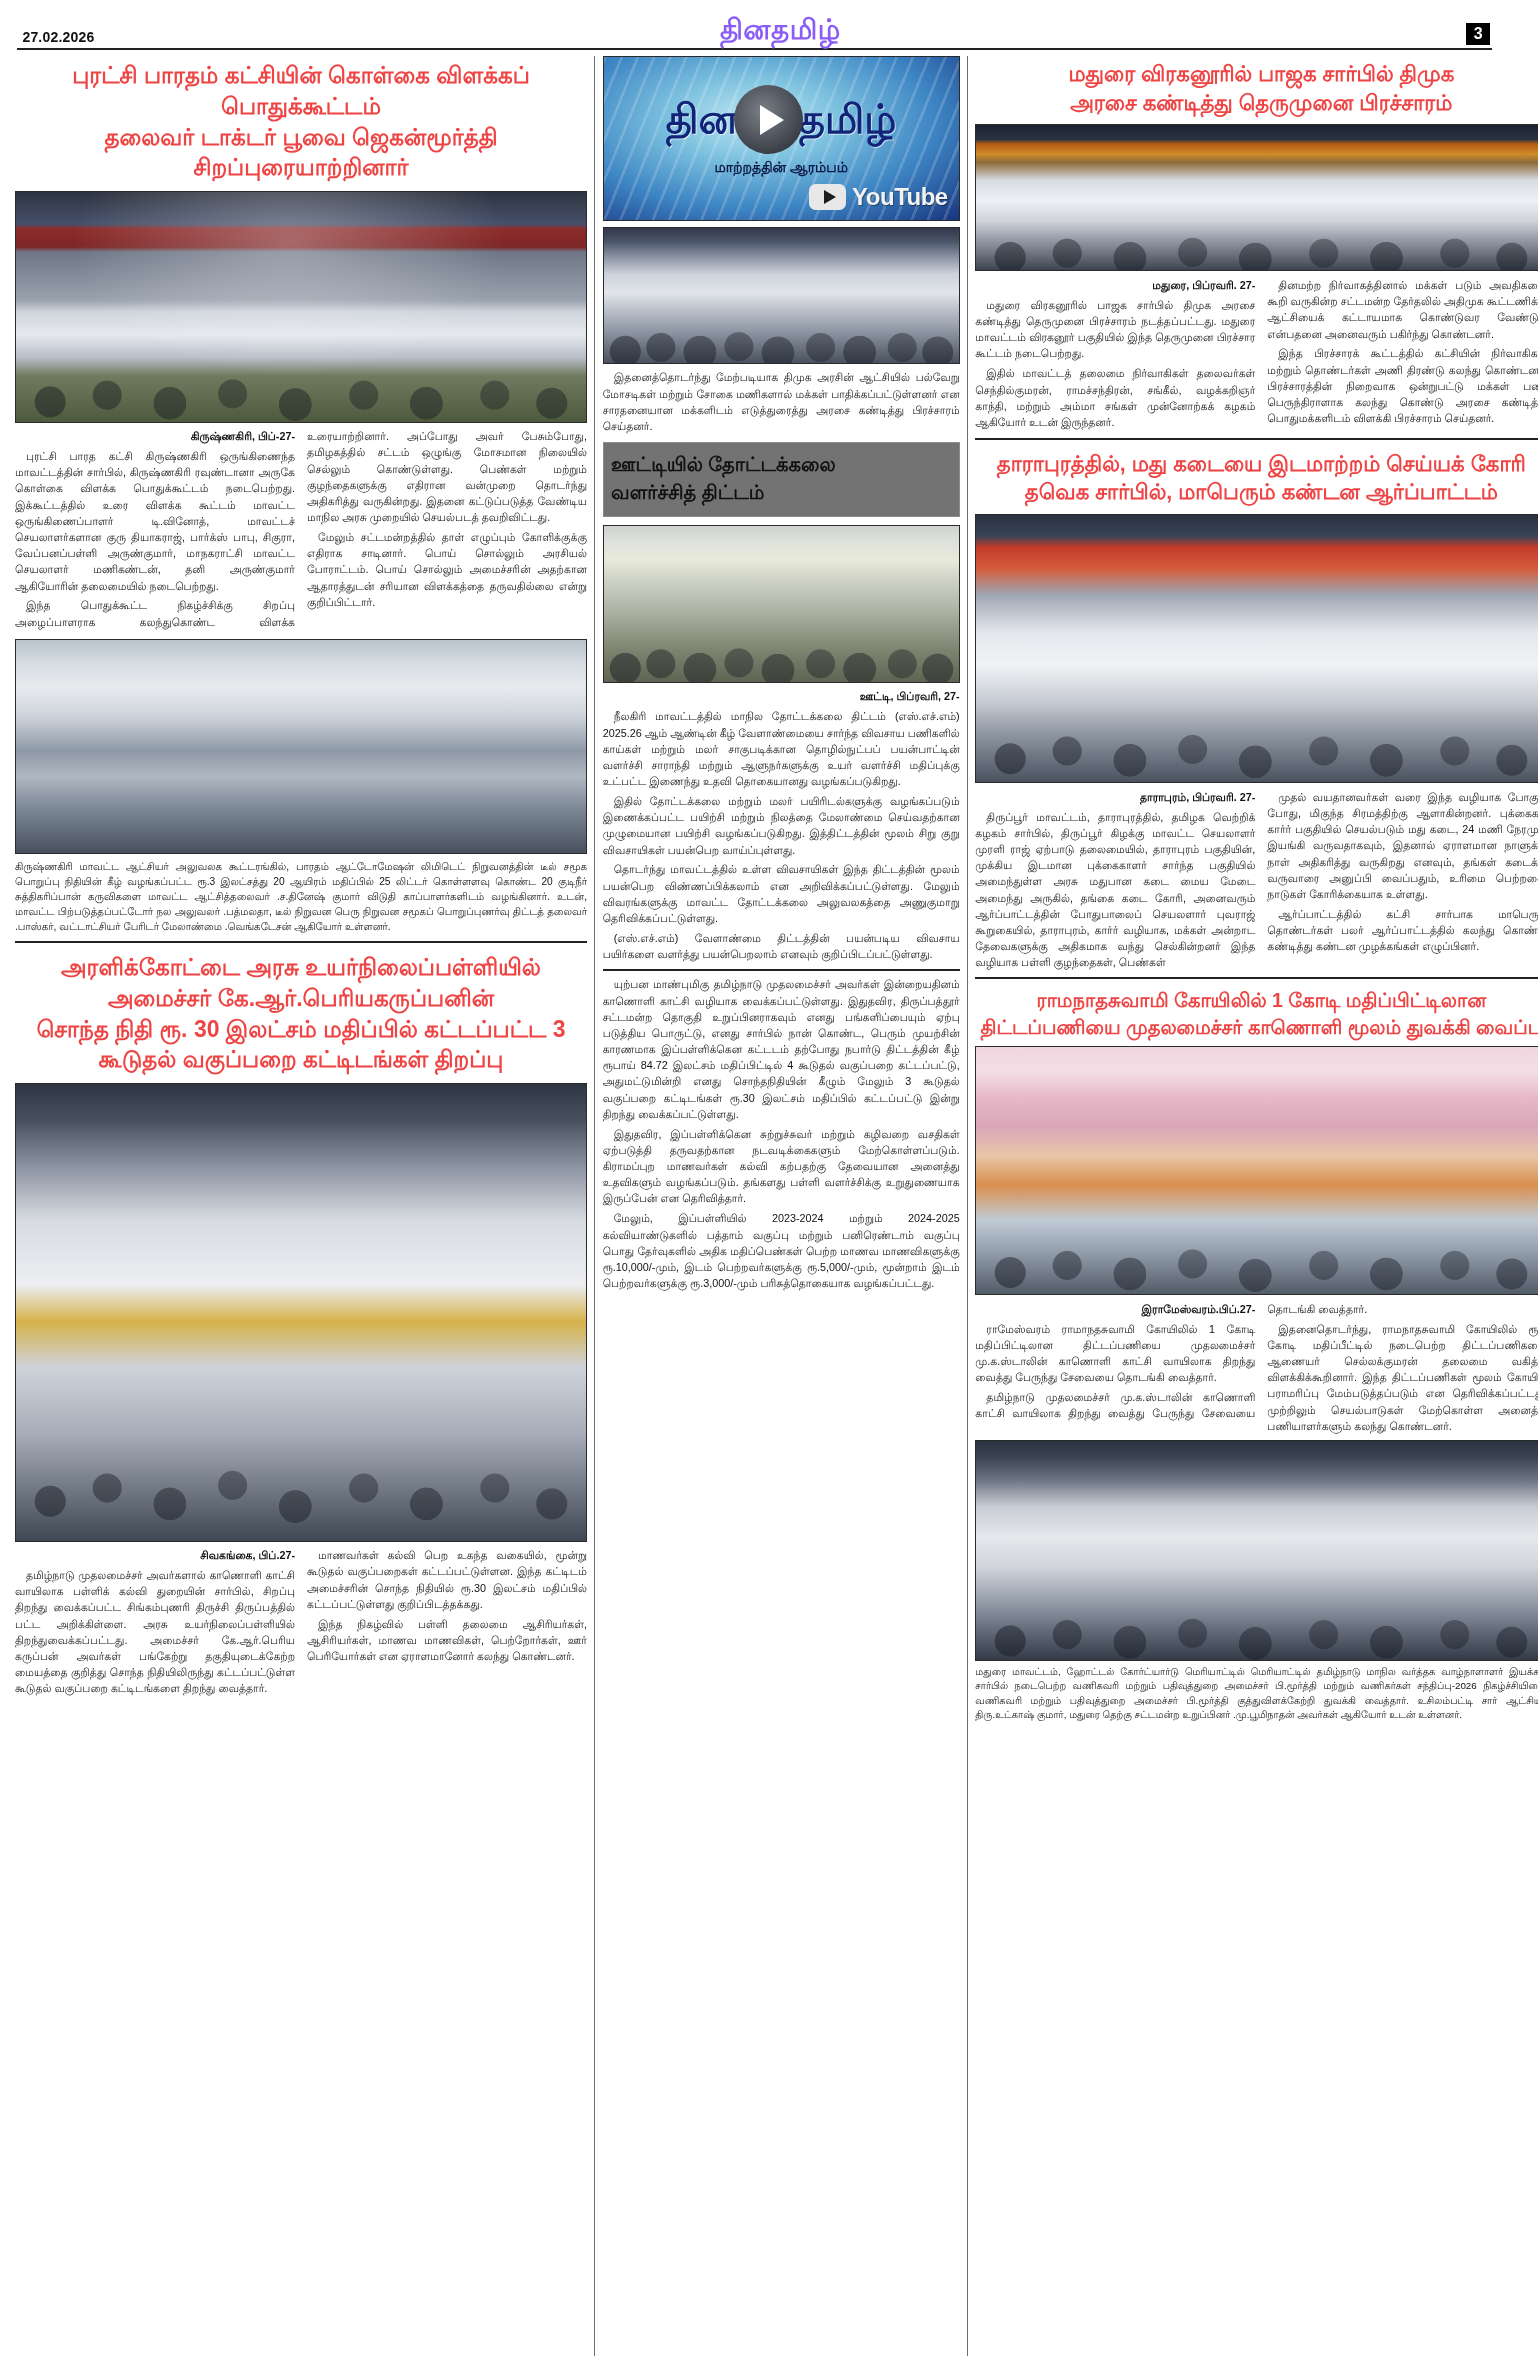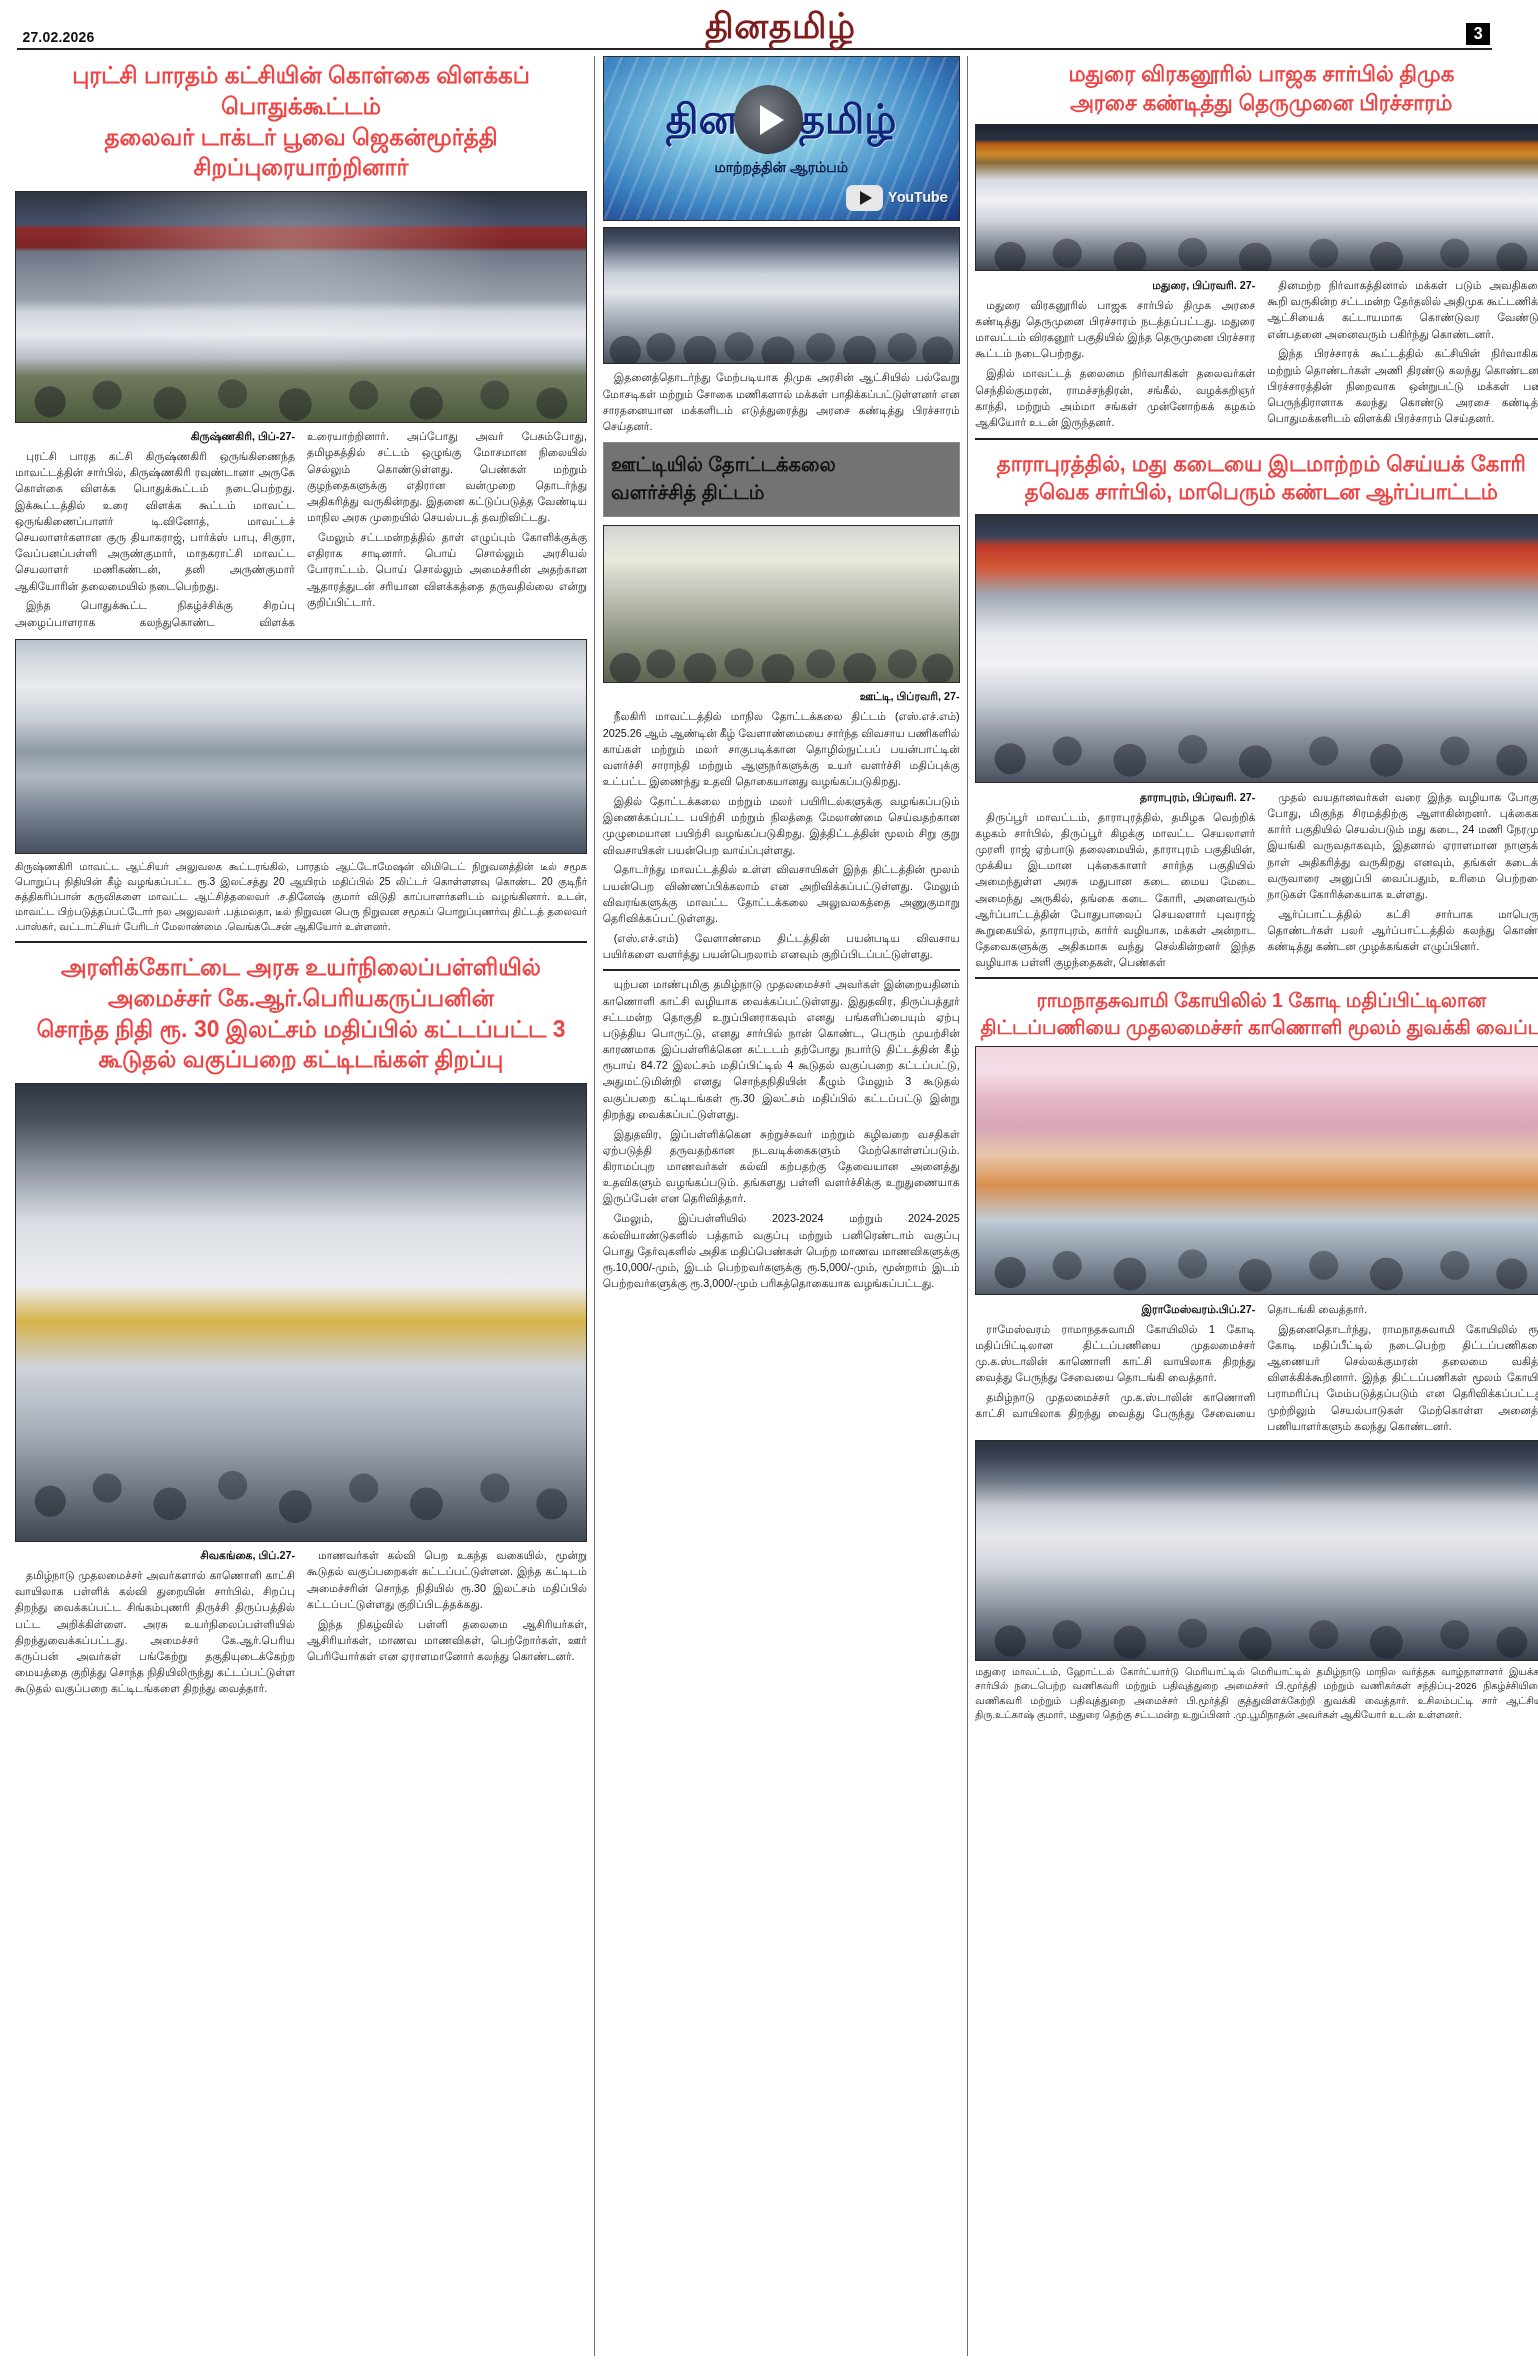--- a/index.html
+++ b/index.html
@@ -33,23 +33,23 @@
     padding: 0 3.7px 0 7.4px;
   }
   .masthead-date {
     font-size: 14px;
     font-weight: bold;
     letter-spacing: 0.2px;
     color: #111;
   }
   .masthead-logo {
     font-family: "Liberation Serif", "DejaVu Serif", serif;
-    font-size: 35px;
-    font-weight: bold;
-    color: #7f1d1d;
+    font-size: 28px;
+    font-weight: bold;
+    color: #8b5cf6;
     letter-spacing: 0.5px;
     line-height: 1;
     margin-bottom: 0.9px;
   }
   .masthead-pageno {
     background: #000;
     color: #fff;
     font-size: 16px;
     font-weight: bold;
     width: 24px; height: 22px;
@@ -224,22 +224,22 @@
     display: flex; align-items: center; justify-content: center;
   }
   .yt-brand-icon .tri2 {
     width: 0; height: 0;
     border-left: 12px solid #1d1d1d;
     border-top: 7.4px solid transparent;
     border-bottom: 7.4px solid transparent;
     margin-left: 3.7px;
   }
   .yt-brand-text {
-    font-family: Liberation Mono, monospace;
-    font-size: 15px; font-weight: bold; color: #f2f2f2;
+    font-family: Liberation Sans, sans-serif;
+    font-size: 24px; font-weight: bold; color: #f2f2f2;
     letter-spacing: -0.5px;
     text-shadow: 0.9px 0.9px 0.9px rgba(0,0,0,.4);
   }
 
   
   .pinkbox {
     background: #737373;
     border: 1.4px solid #8c8c8c;
     text-align: left;
     padding: 8.3px 7.4px 10.2px;

